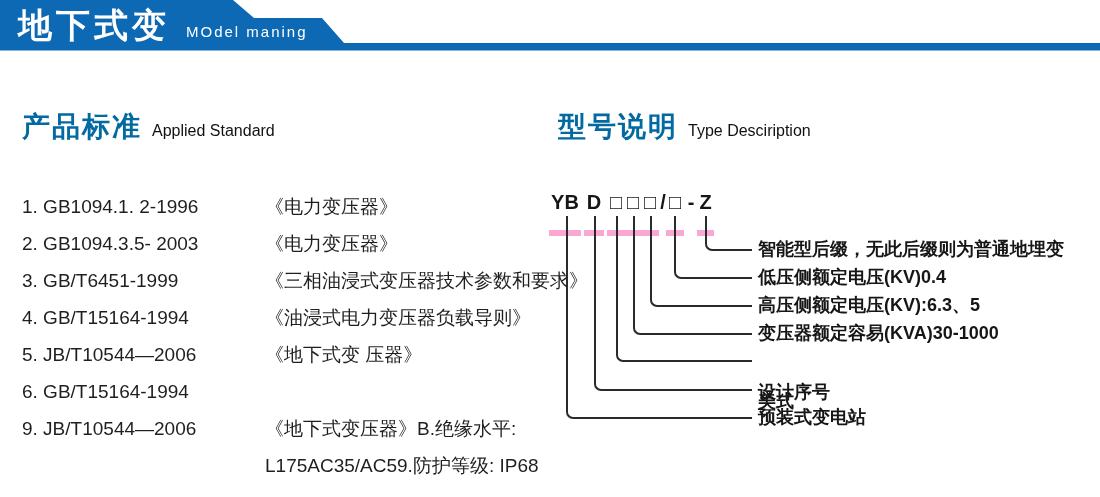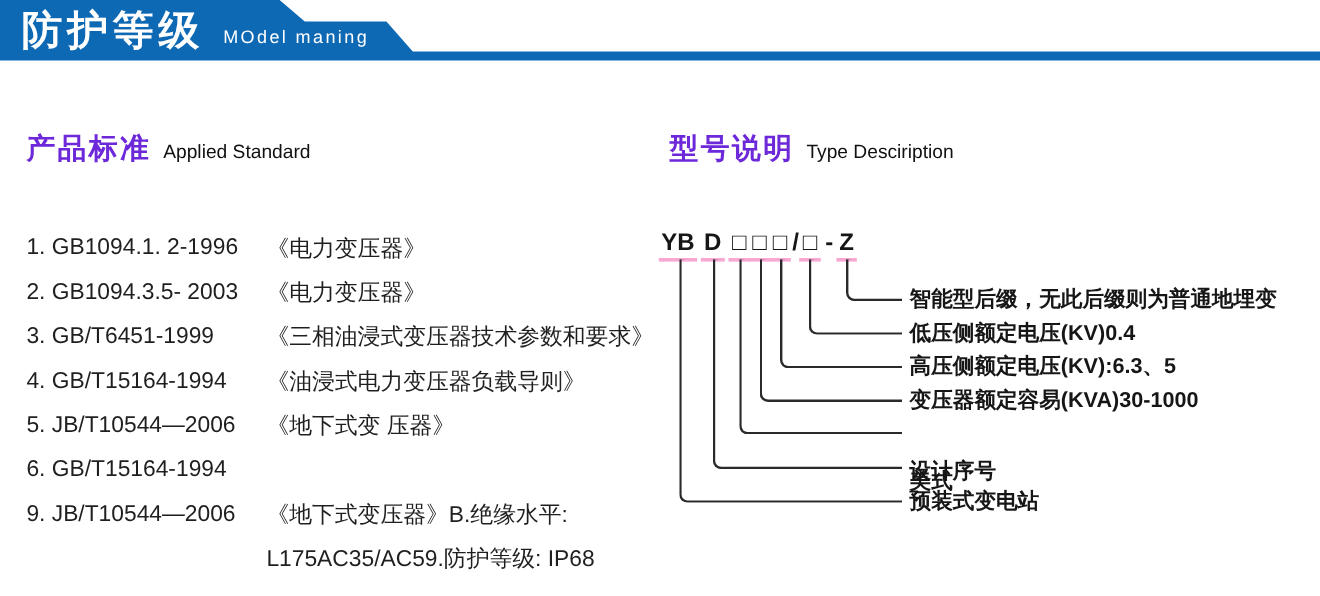--- a/index.html
+++ b/index.html
@@ -13,54 +13,54 @@
   .hdr-title{
     position:absolute;left:18px;top:3px;font-size:34px;font-weight:bold;color:#ffffff;
     letter-spacing:4px;white-space:nowrap;
   }
   .hdr-sub{
     position:absolute;left:186px;top:23px;font-size:15px;color:#ffffff;
     letter-spacing:2px;white-space:nowrap;
   }
   
   .sec-head{position:absolute;top:108px;white-space:nowrap;}
-  .sec-head .zh{font-size:24px;font-weight:bold;color:#6d28d9;letter-spacing:2px;}
+  .sec-head .zh{font-size:28px;font-weight:bold;color:#0369a1;letter-spacing:2px;}
   .sec-head .en{font-size:16px;color:#111111;margin-left:10px;}
   .head-left{left:22px;}
   .head-right{left:558px;}
   
   .std-list{position:absolute;left:22px;top:188px;width:530px;}
-  .std-row{display:flex;height:37px;align-items:center;font-size:19px;white-space:nowrap;}
+  .std-row{display:flex;height:37px;align-items:center;font-size:19px;white-space:nowrap;gap:43px;}
   .std-row .code{width:200px;flex:0 0 200px;}
   .std-row .name{flex:1;}
   
   .code-part{
     position:absolute;top:192px;text-align:center;font-size:20px;font-weight:bold;
     color:#161616;height:20px;line-height:20px;
   }
-  .code-part.tick{border-bottom:3px solid #f9a8d4;padding-bottom:3px;}
+  .code-part.tick{border-bottom:6px solid #f9a8d4;padding-bottom:18px;}
   .conn{
     position:absolute;border-left:2px solid #2a2a2a;border-bottom:2px solid #2a2a2a;
     border-bottom-left-radius:7px;
   }
   .dlabel{
     position:absolute;left:758px;font-size:18px;font-weight:bold;color:#161616;
     white-space:nowrap;line-height:20px;
   }
 </style>
 </head>
 <body>
 
 <div class="page">
 
   <div class="hdr">
     <svg width="1100" height="52" viewBox="0 0 1100 52">
       <polygon points="0,0 233,0 254,18 322,18 344,43 1100,43 1100,50.5 0,50.5" fill="#0e69b4"></polygon>
     </svg>
-    <div class="hdr-title">防护等级</div>
+    <div class="hdr-title">地下式变</div>
     <div class="hdr-sub">MOdel maning</div>
   </div>
 
   <div class="sec-head head-left">
     <span class="zh">产品标准</span><span class="en">Applied Standard</span>
   </div>
 
   <div class="sec-head head-right">
     <span class="zh">型号说明</span><span class="en">Type Desciription</span>
   </div>

